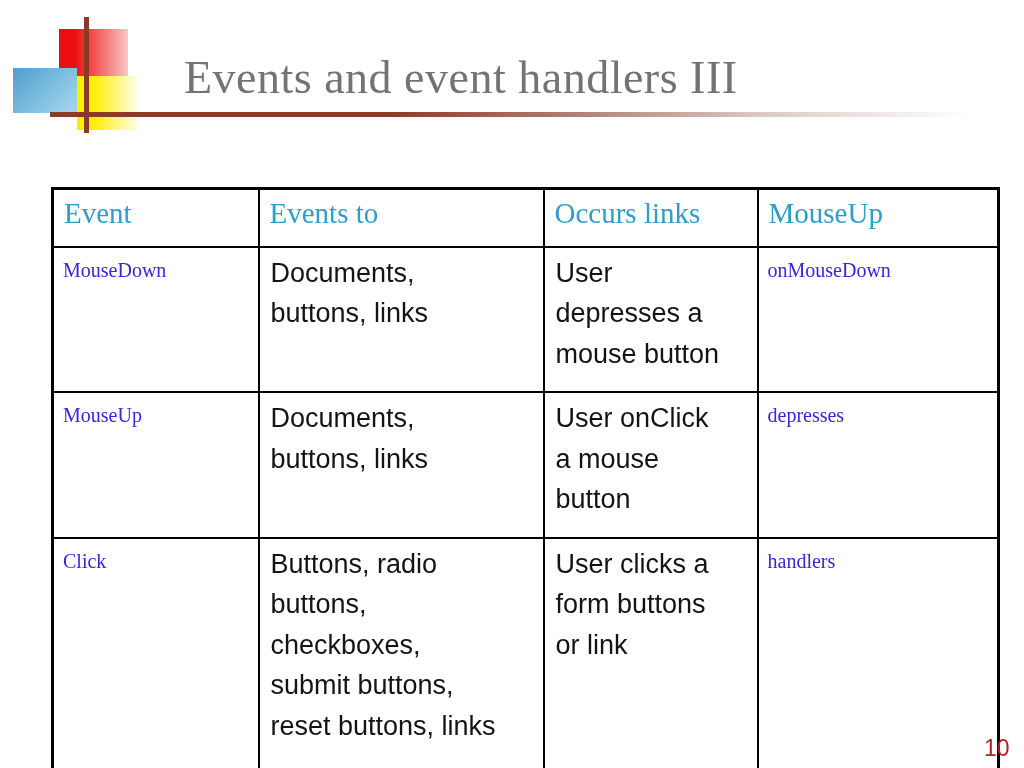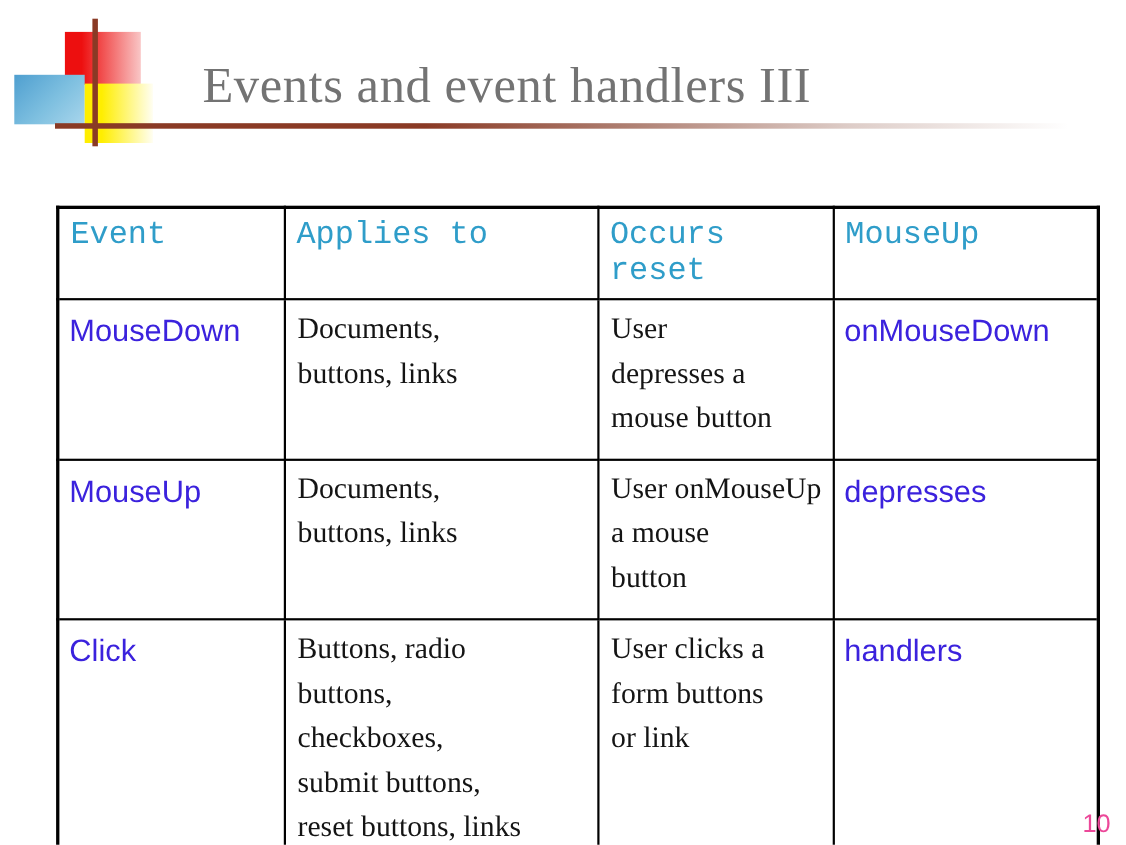--- a/index.html
+++ b/index.html
@@ -56,46 +56,46 @@
     border: 2px solid #000;
     vertical-align: top;
     overflow: hidden;
   }
   .events-table th {
     color: #2f9dc9;
     font-weight: normal;
     font-size: 29px;
     text-align: left;
     padding: 7px 10px 8px 10px;
-    font-family: Liberation Mono, monospace;
+    font-family: Liberation Serif, serif;
   }
   .events-table td.serif-cell {
-    font-family: Liberation Serif, serif;
+    font-family: Liberation Sans, sans-serif;
     font-size: 27px;
     line-height: 1.5;
     color: #141414;
     padding: 5px 8px 17px 11px;
     white-space: pre-line;
     margin-top: 48px;
   }
   .events-table td.code-cell {
-    font-family: Liberation Sans, sans-serif;
-    font-size: 28px;
+    font-family: Liberation Serif, serif;
+    font-size: 20px;
     line-height: 1.35;
     color: #3b22dd;
     padding: 9px 6px 0 9px;
     white-space: pre-line;
   }
 
   
   .page-number {
     position: absolute; left: 984px; top: 735px;
     font-family: "Liberation Sans", sans-serif;
     font-size: 23px;
-    color: #ec4899;
+    color: #b91c1c;
   }
 </style>
 </head>
 <body>
 
 <div>
 
   <div>
     <div class="logo-red"></div>
     <div class="logo-blue"></div>
@@ -109,38 +109,38 @@
   <table class="events-table">
     <colgroup>
       <col style="width:206px">
       <col style="width:285px">
       <col style="width:214px">
       <col style="width:241px">
     </colgroup>
     <tbody>
         <tr style="height:58px">
       <th>Event</th>
-      <th>Applies to</th>
-      <th>Occurs reset</th>
+      <th>Events to</th>
+      <th>Occurs links</th>
       <th>MouseUp</th>
     </tr>
     <tr style="height:134px">
       <td class="code-cell">MouseDown</td>
       <td class="serif-cell">Documents,
 buttons, links</td>
       <td class="serif-cell">User
 depresses a
 mouse button</td>
       <td class="code-cell">onMouseDown</td>
     </tr>
     <tr style="height:134px">
       <td class="code-cell">MouseUp</td>
       <td class="serif-cell">Documents,
 buttons, links</td>
-      <td class="serif-cell">User onMouseUp
+      <td class="serif-cell">User onClick
 a mouse
 button</td>
       <td class="code-cell">depresses</td>
     </tr>
     <tr style="height:284px">
       <td class="code-cell">Click</td>
       <td class="serif-cell">Buttons, radio
 buttons,
 checkboxes,
 submit buttons,

